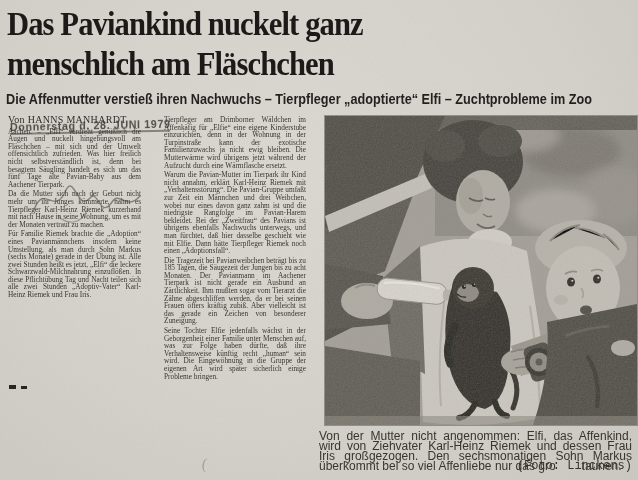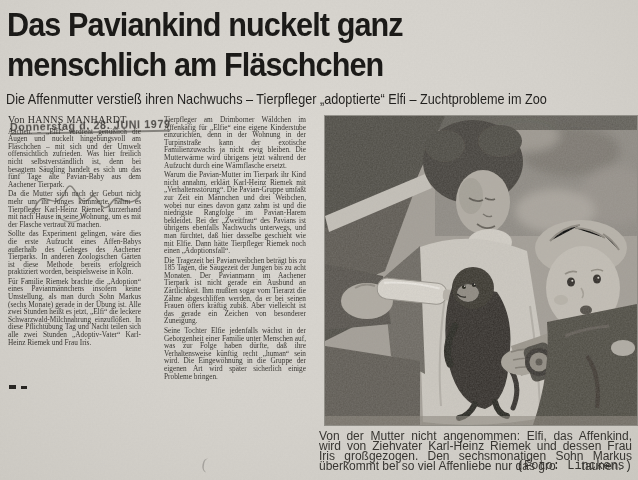--- a/index.html
+++ b/index.html
@@ -15,21 +15,21 @@
   .headline{
     position:absolute;left:7px;top:4px;width:620px;
     font-family:"Liberation Sans", sans-serif;
     font-weight:700;color:#161513;line-height:40px;font-size:34px;
     letter-spacing:-1px;
   }
   .headline span{display:inline-block;transform:scaleX(.90);transform-origin:left;white-space:nowrap;filter:blur(.2px);}
   
   .subhead{
     position:absolute;left:6px;top:90px;width:632px;
-    font-family:"Liberation Sans", sans-serif;font-weight:400;
+    font-family:"Liberation Sans", sans-serif;font-weight:700;
     font-size:15px;color:#1d1c1a;
   }
   .subhead span{display:inline-block;transform:scaleX(.845);transform-origin:left;white-space:nowrap;letter-spacing:0px;filter:blur(.15px);}
   
   .col{position:absolute;font-size:7.3px;line-height:7.6px;text-align:justify;color:#34322e;filter:blur(.12px);}
   .col p{margin:0 16px 2px 0;}
   #col1{left:8px;top:116px;width:149px;}
   #col2{left:164px;top:116px;width:158px;}
   .byline{font-size:10px;letter-spacing:.3px;margin-bottom:4px;color:#2c2a27;}
   .dateline{font-weight:400;}
@@ -62,34 +62,33 @@
     color:#33312d;filter:blur(.12px);
   }
   .caption .gap{display:inline-block;width:26px;}
   .caption .credit{position:absolute;right:0;bottom:0;background:transparent;font-family:Liberation Mono, monospace;}
 </style>
 </head>
 <body>
 
 <div class="page">
 
-  <h1 class="headline" style="margin:0;">
+  <h1 class="headline" style="margin:0;font-family:Liberation Serif, serif;">
     <span>Das Paviankind nuckelt ganz</span><br>
     <span>menschlich am Fläschchen</span>
   </h1>
 
   <div class="subhead">
     <span>Die Affenmutter verstieß ihren Nachwuchs – Tierpfleger „adoptierte“ Elfi – Zuchtprobleme im Zoo</span>
   </div>
 
   <div class="col" id="col1">
     <div class="byline">Von HANNS MANHARDT</div>
     <p><b class="dateline">Aachen.</b> <span>– „Elfi“ verdreht genüßlich die Augen und nuckelt hingebungsvoll am Fläschchen – mit sich und der Umwelt offensichtlich zufrieden. Was hier freilich nicht selbstverständlich ist, denn bei besagtem Säugling handelt es sich um das fünf Tage alte Pavian-Baby aus dem Aachener Tierpark.</span></p>
-    <p>Da die Mutter sich nach der Geburt nicht mehr um ihr Junges kümmerte, nahm es Tierpfleger Karl-Heinz Riemek kurzerhand mit nach Hause in seine Wohnung, um es mit der Flasche vertraut zu machen.</p>
-    <p>Sollte das Experiment gelingen, wäre dies die erste Aufzucht eines Affen-Babys außerhalb des Geheges des Aachener Tierparks. In anderen Zoologischen Gärten ist diese Methode bereits erfolgreich praktiziert worden, beispielsweise in Köln.</p>
+    <p>Da die Mutter sich nach der Geburt nicht mehr um ihr Junges kümmerte, nahm es Tierpfleger Karl-Heinz Riemek kurzerhand mit nach Hause in seine Wohnung, um es mit der Monaten vertraut zu machen.</p>
     <p>Für Familie Riemek brachte die „Adoption“ eines Pavianmännchens insofern keine Umstellung, als man durch Sohn Markus (sechs Monate) gerade in der Übung ist. Alle zwei Stunden heißt es jetzt, „Elfi“ die leckere Schwarzwald-Milchnahrung einzuflößen. In diese Pflichtübung Tag und Nacht teilen sich alle zwei Stunden „Adoptiv-Vater“ Karl-Heinz Riemek und Frau Iris.</p>
   </div>
 
   <div class="col" id="col2">
     <p>Tierpfleger am Drimborner Wäldchen im Affenkäfig für „Elfie“ eine eigene Kinderstube einzurichten, denn in der Wohnung in der Turpinstraße kann der exotische Familienzuwachs ja nicht ewig bleiben. Die Mutterwärme wird übrigens jetzt während der Aufzucht durch eine Wärmflasche ersetzt.</p>
     <p>Warum die Pavian-Mutter im Tierpark ihr Kind nicht annahm, erklärt Karl-Heinz Riemek mit „Verhaltensstörung“. Die Pavian-Gruppe umfaßt zur Zeit ein Männchen und drei Weibchen, wobei nur eines davon ganz zahm ist und die niedrigste Rangfolge im Pavian-Harem bekleidet. Bei der „Zweitfrau“ des Pavians ist übrigens ebenfalls Nachwuchs unterwegs, und man fürchtet, daß hier dasselbe geschieht wie mit Elfie. Dann hätte Tierpfleger Riemek noch einen „Adoptionsfall“.</p>
     <p>Die Tragezeit bei Pavianweibchen beträgt bis zu 185 Tagen, die Säugezeit der Jungen bis zu acht Monaten. Der Pavianmann im Aachener Tierpark ist nicht gerade ein Ausbund an Zärtlichkeit. Ihm mußten sogar vom Tierarzt die Zähne abgeschliffen werden, da er bei seinen Frauen öfters kräftig zubiß. Aber vielleicht ist das gerade ein Zeichen von besonderer Zuneigung.</p>
     <p>Seine Tochter Elfie jedenfalls wächst in der Geborgenheit einer Familie unter Menschen auf, was zur Folge haben dürfte, daß ihre Verhaltensweise künftig recht „human“ sein wird. Die Eingewöhnung in die Gruppe der eigenen Art wird später sicherlich einige Probleme bringen.</p>
   </div>
 

